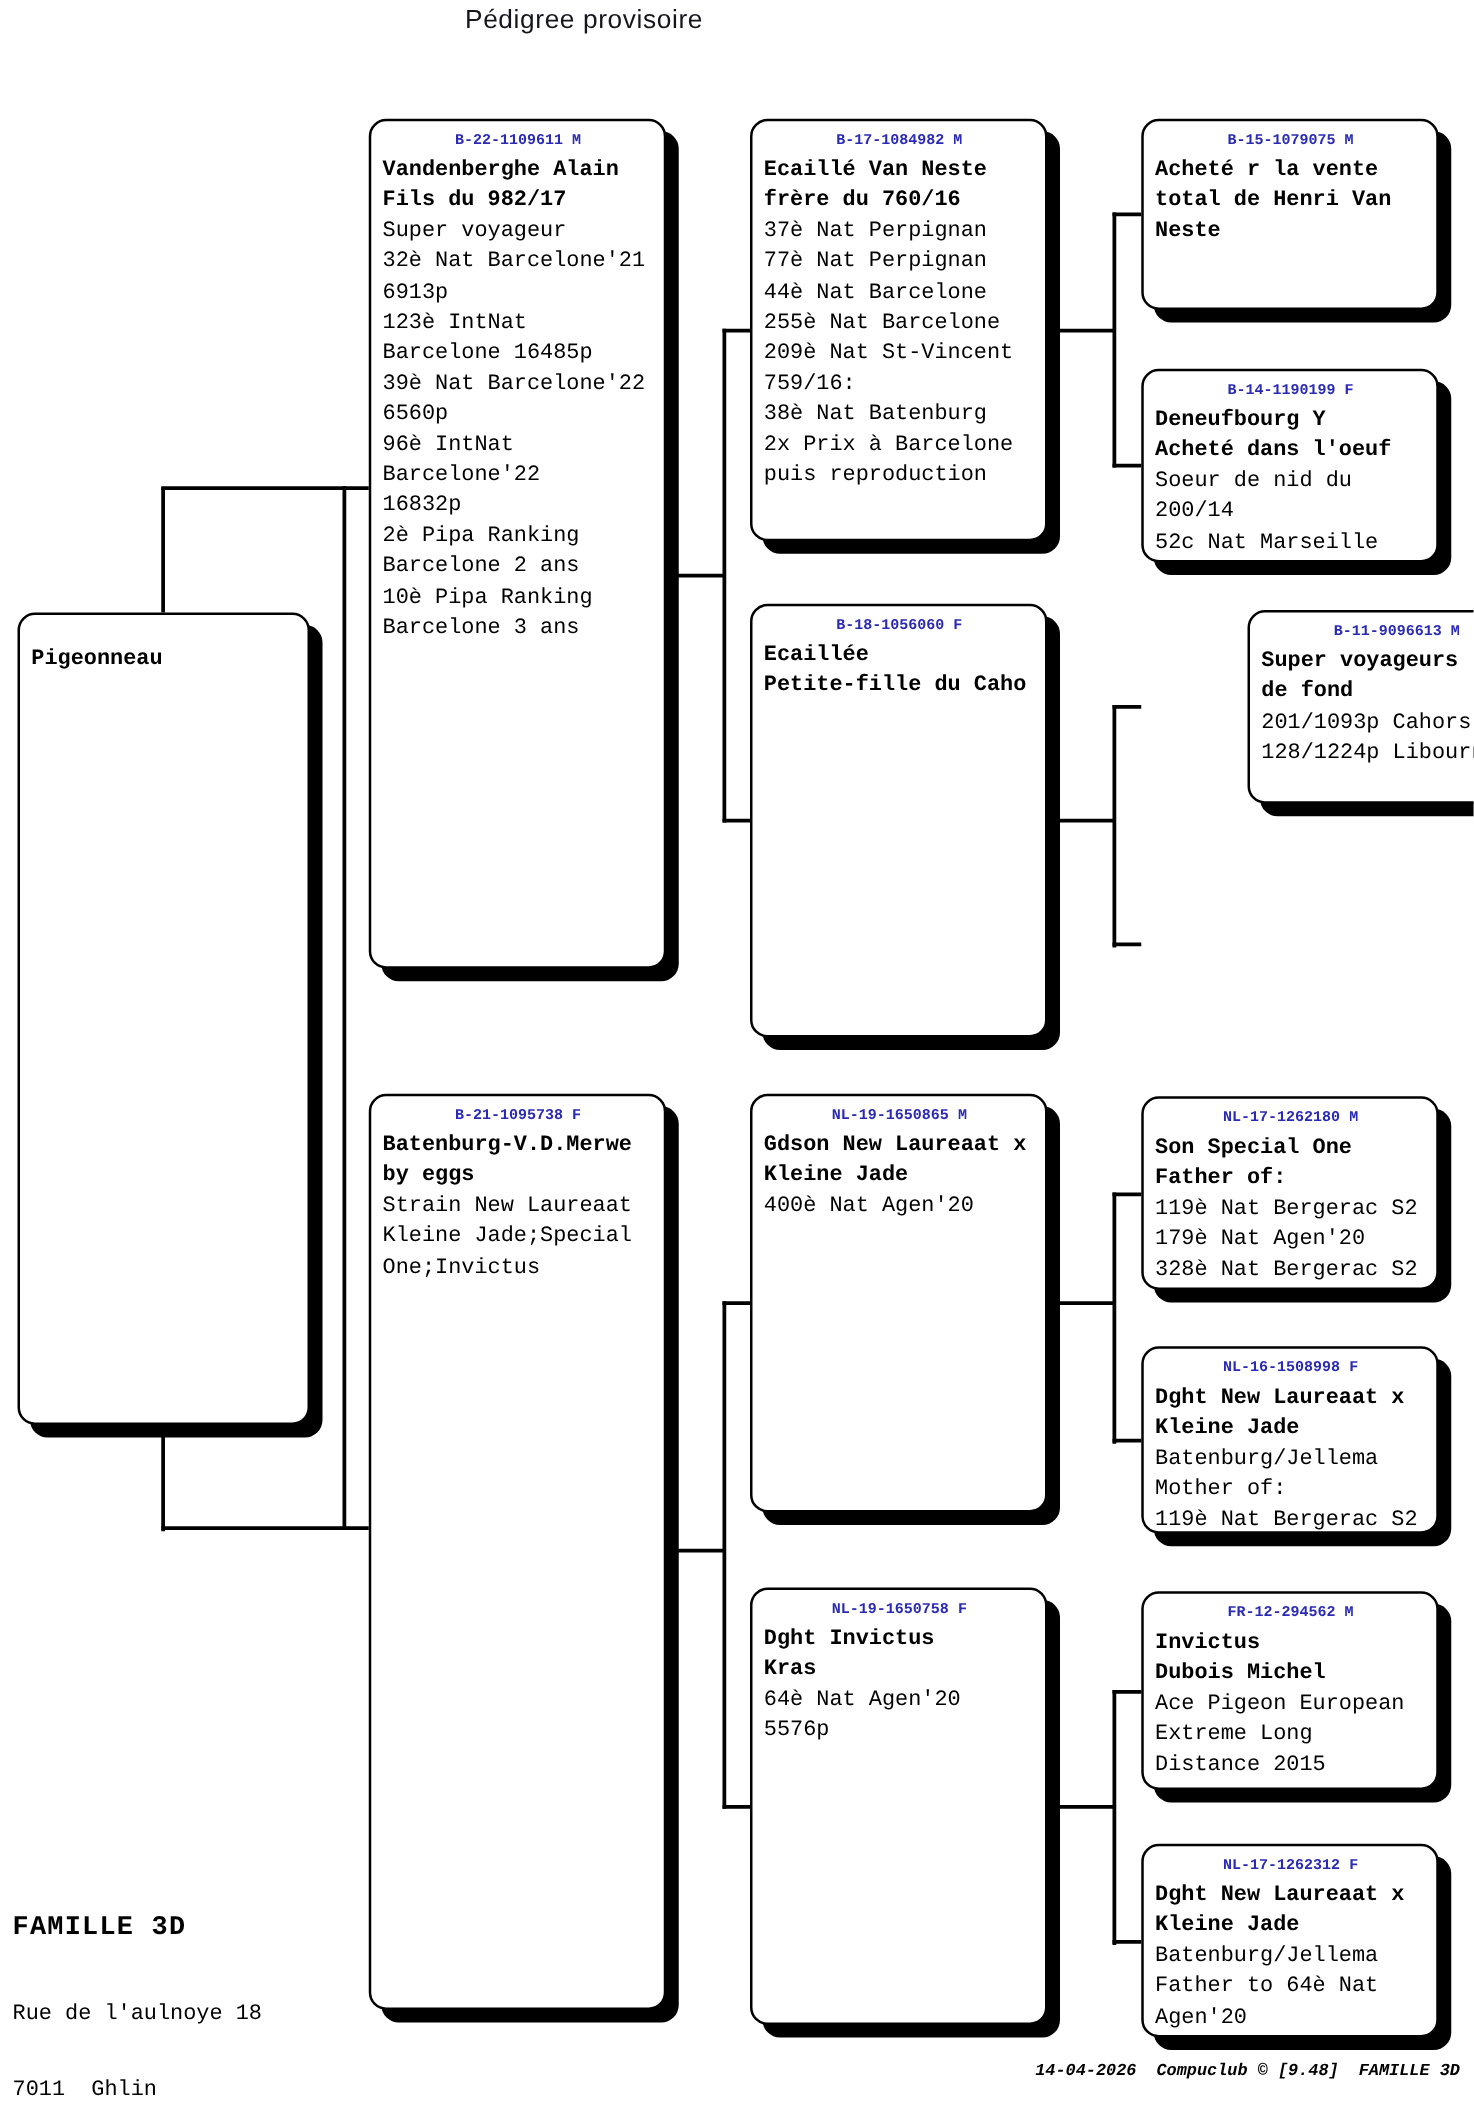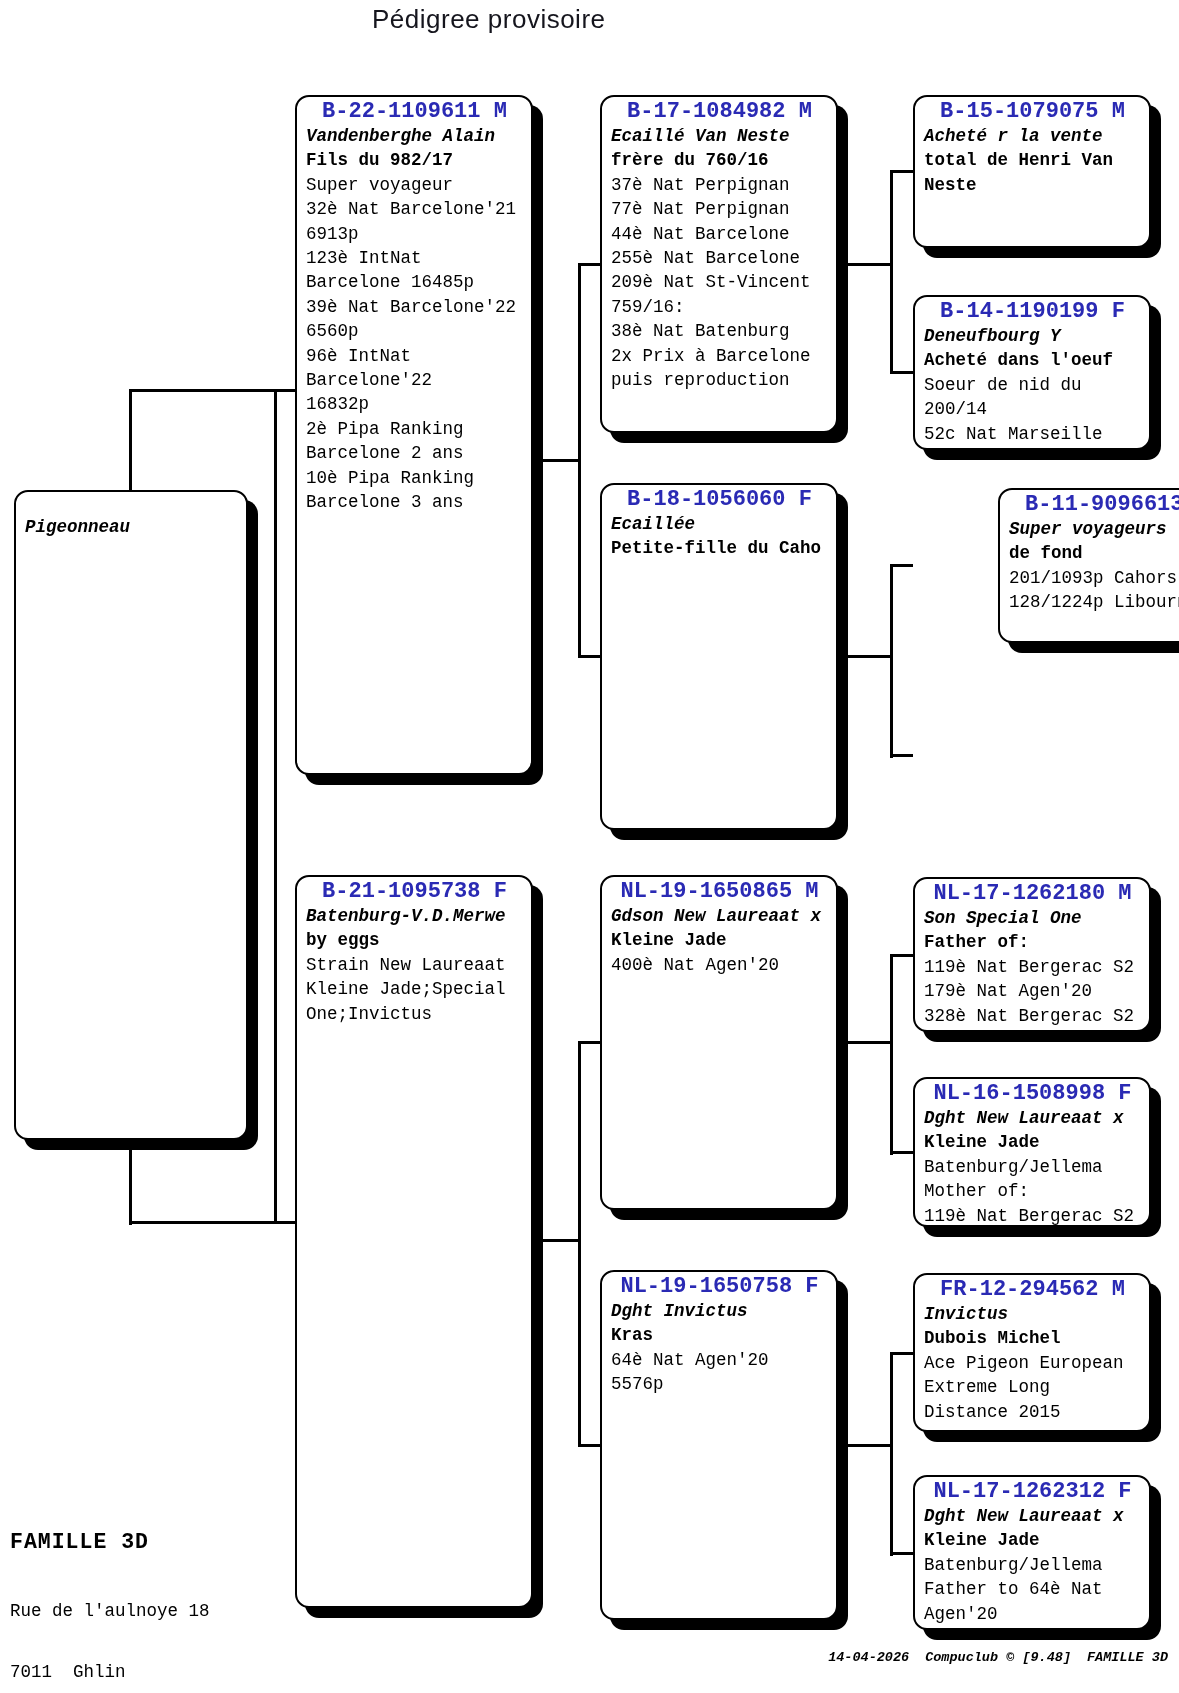--- a/index.html
+++ b/index.html
@@ -3,33 +3,33 @@
 <meta charset="utf-8">
 <style>
   html,body{margin:0;padding:0;background:#ffffff;}
   .page{
     position:relative;width:1179px;height:1693px;background:#fff;overflow:hidden;
     font-family:"Liberation Mono","DejaVu Sans Mono",monospace;color:#000;
   }
   .title{
     position:absolute;left:372px;top:4px;
     font-family:"Liberation Sans","DejaVu Sans",sans-serif;
-    font-size:26px;font-weight:500;color:#15151d;letter-spacing:0.5px;
+    font-size:21px;font-weight:500;color:#15151d;letter-spacing:0.5px;
   }
   .pbox{
     position:absolute;background:#ffffff;border:2.5px solid #000;border-radius:14px;
     box-shadow:10px 10px 0 0 #000;box-sizing:border-box;
     padding:3px 8px 0 9px;z-index:2;
   }
   .bhdr{
     text-align:center;font-weight:bold;color:var(--hdr,#2a2ab4);
-    font-size:22px;line-height:24px;white-space:pre;
+    font-size:12px;line-height:24px;white-space:pre;
   }
   .ln{font-size:17.5px;line-height:24.4px;white-space:pre;}
-  .ln.bi{font-weight:bold;font-style:italic;}
+  .ln.bi{font-weight:bold;}
   .ln.b{font-weight:bold;}
   .ln.n{font-weight:normal;}
   .subject .bbody{margin-top:20px;}
   .hline,.vline{position:absolute;background:#000;z-index:1;}
   .hline{height:3px;}
   .vline{width:3px;}
   .owner{position:absolute;left:10px;top:1494px;white-space:pre;}
   .owner .oname{font-size:21.5px;font-weight:bold;letter-spacing:1px;margin-bottom:9px;}
   .owner .oline{font-size:17.5px;line-height:24.6px;}
   .pfooter{

